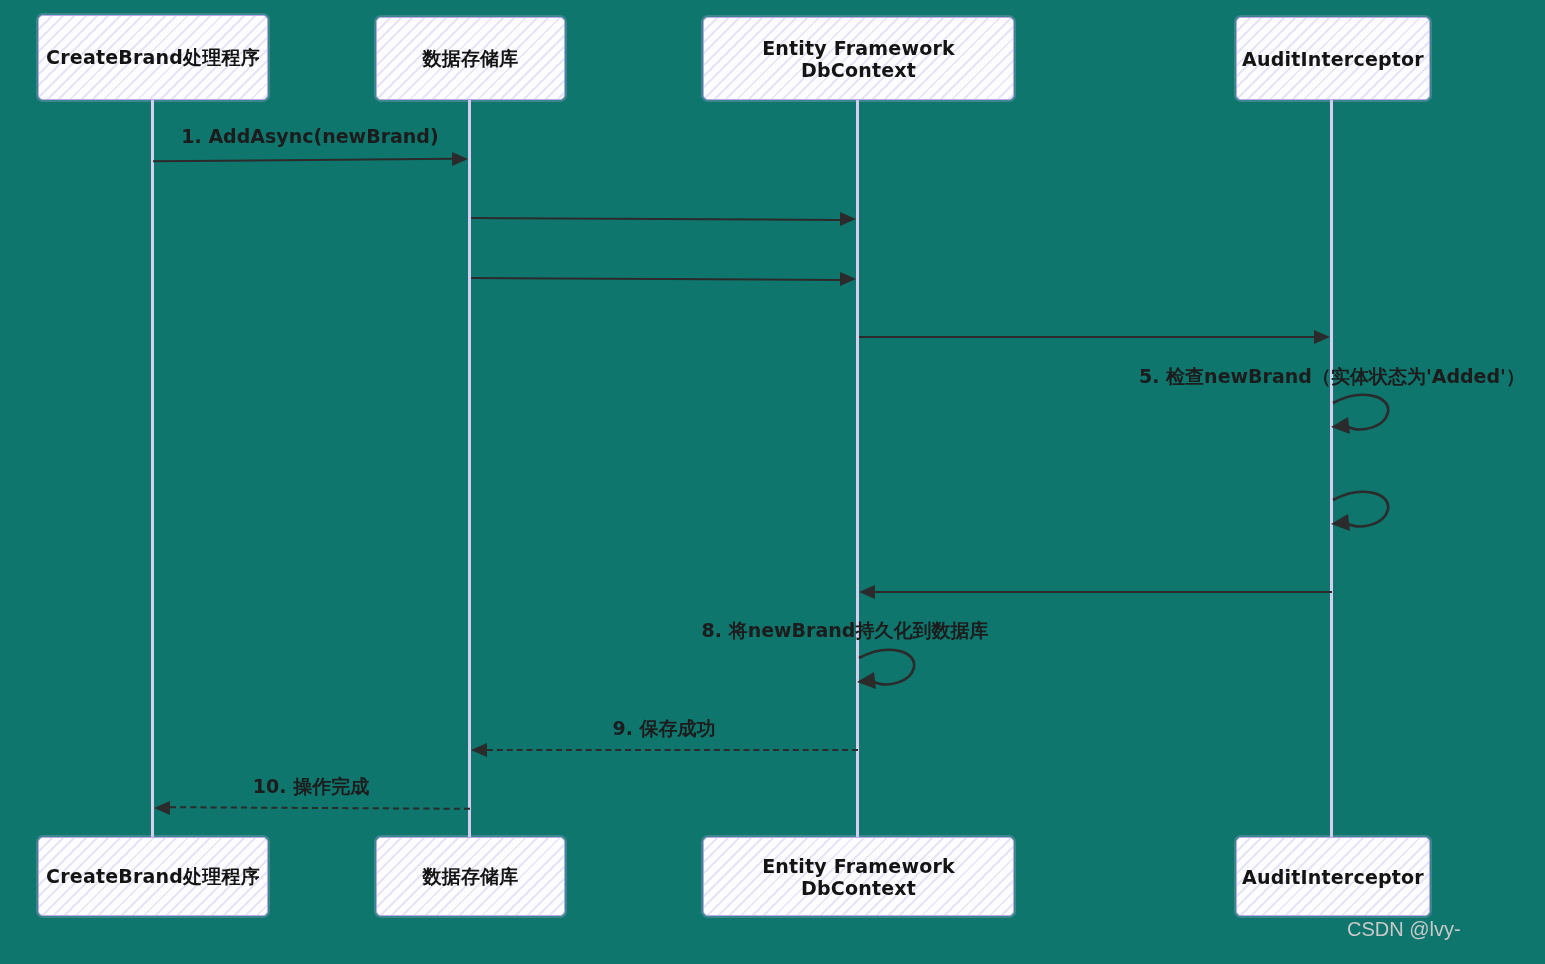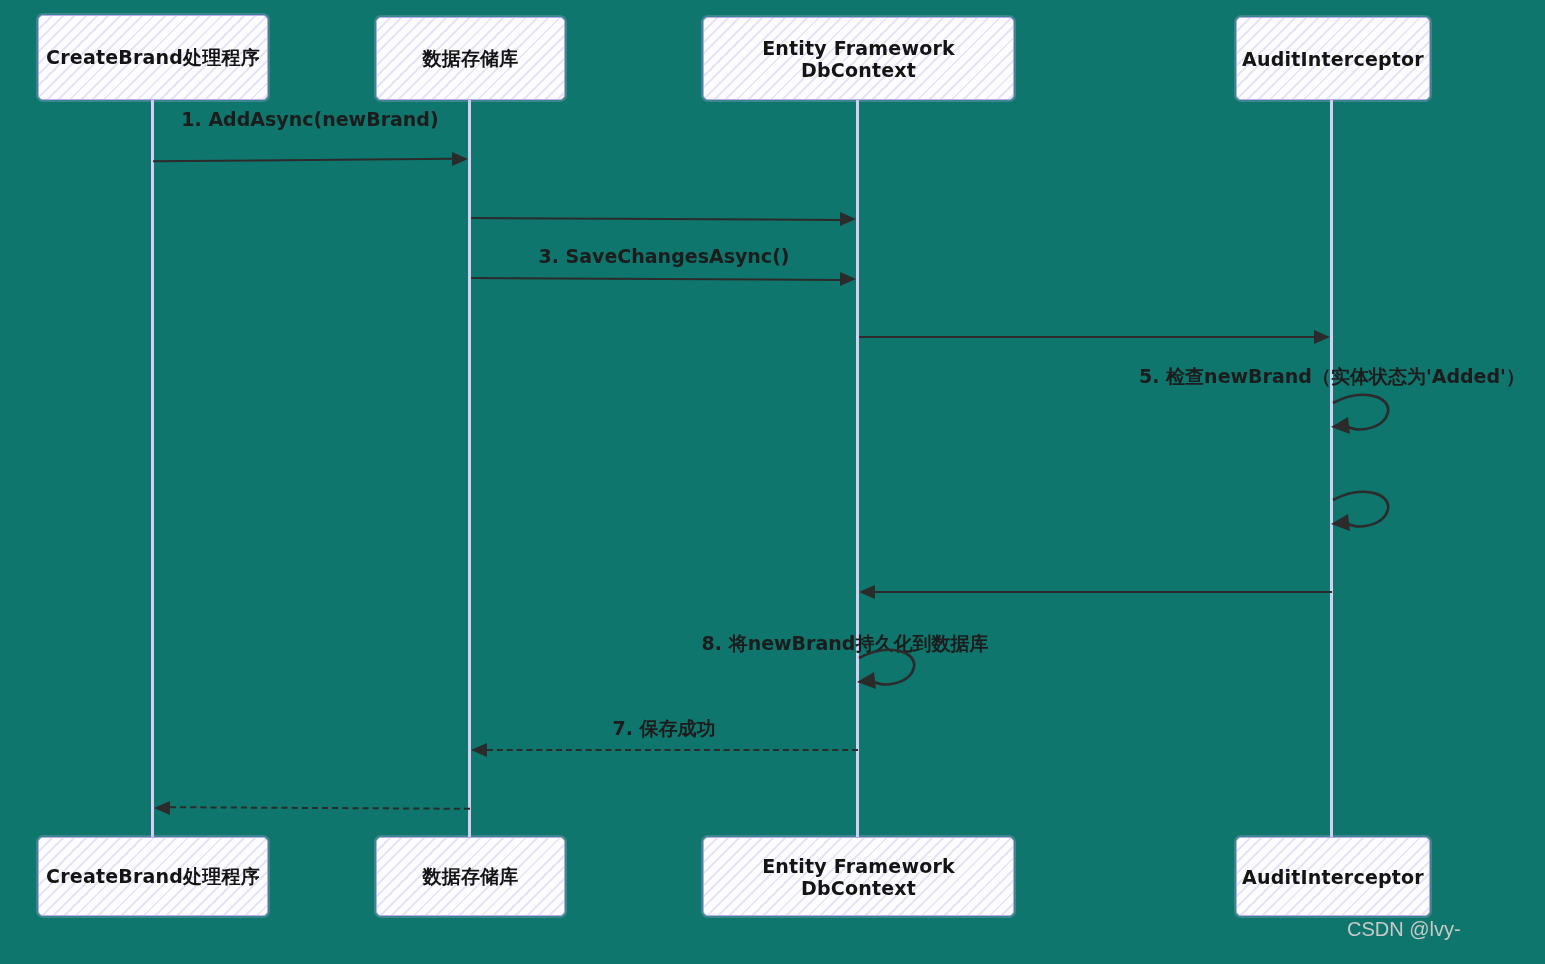--- a/index.html
+++ b/index.html
@@ -97,58 +97,58 @@
   <div class="lifeline" style="left:151px;"></div>
   <div class="lifeline" style="left:468px;"></div>
   <div class="lifeline" style="left:856px;"></div>
   <div class="lifeline" style="left:1330px;"></div>
 
   <div class="participant" style="left:38px;  top:15px; width:230px; height:85px;">CreateBrand处理程序</div>
   <div class="participant" style="left:376px; top:17px; width:189px; height:83px;">数据存储库</div>
   <div class="participant" style="left:703px; top:17px; width:311px; height:83px;">Entity Framework DbContext</div>
   <div class="participant" style="left:1236px; top:17px; width:194px; height:83px;">AuditInterceptor</div>
 
-  <div class="msg-label" style="left:110px; top:108px;text-align:center;">1. AddAsync(newBrand)</div>
+  <div class="msg-label" style="left:110px; top:125px;text-align:center;">1. AddAsync(newBrand)</div>
   <div class="msg-line" style="left:153px; top:159px; width:300px; transform:rotate(-0.5deg);"></div>
   <div class="arrow-right" style="left:452px; top:152px;"></div>
 
   <div class="msg-line" style="left:471px; top:218px; width:370px; transform:rotate(0.3deg);"></div>
   <div class="arrow-right" style="left:840px; top:212px;"></div>
 
-  <div class="msg-label" style="left:464px; top:245px;">3. SaveChangesAsync()</div>
   <div class="msg-line" style="left:471px; top:278px; width:370px; transform:rotate(0.3deg);"></div>
   <div class="arrow-right" style="left:840px; top:272px;"></div>
 
   <div class="msg-line" style="left:859px; top:336px; width:456px;"></div>
   <div class="arrow-right" style="left:1314px; top:330px;"></div>
 
   <div class="msg-label" style="left:1112px; top:364px; width:440px;">5. 检查newBrand（实体状态为'Added'）</div>
   <svg class="loop-svg" style="left:1331px; top:393px;" width="64" height="44" viewBox="0 0 64 44">
     <path d="M2,10 C32,-6 60,4 57,19 C54,34 30,41 15,33" fill="none" stroke="#2b2b2b" stroke-width="2.6"></path>
     <polygon points="17,24 0,34 19,41" fill="#2b2b2b"></polygon>
   </svg>
 
   <svg class="loop-svg" style="left:1331px; top:490px;" width="64" height="44" viewBox="0 0 64 44">
     <path d="M2,10 C32,-6 60,4 57,19 C54,34 30,41 15,33" fill="none" stroke="#2b2b2b" stroke-width="2.6"></path>
     <polygon points="17,24 0,34 19,41" fill="#2b2b2b"></polygon>
   </svg>
 
   <div class="msg-line" style="left:875px; top:591px; width:457px;"></div>
   <div class="arrow-left" style="left:859px; top:585px;"></div>
 
-  <div class="msg-label" style="left:645px; top:631px;">8. 将newBrand持久化到数据库</div>
+  <div class="msg-label" style="left:645px; top:618px;">8. 将newBrand持久化到数据库</div>
   <svg class="loop-svg" style="left:857px; top:648px;" width="64" height="44" viewBox="0 0 64 44">
     <path d="M2,10 C32,-6 60,4 57,19 C54,34 30,41 15,33" fill="none" stroke="#2b2b2b" stroke-width="2.6"></path>
     <polygon points="17,24 0,34 19,41" fill="#2b2b2b"></polygon>
   </svg>
 
-  <div class="msg-label" style="left:464px; top:716px;">7. 保存成功</div>
+  <div class="msg-label" style="left:464px; top:716px;">9. 保存成功</div>
   <div class="msg-line dashed" style="left:487px; top:749px; width:371px;"></div>
   <div class="arrow-left" style="left:471px; top:743px;"></div>
 
+  <div class="msg-label" style="left:111px; top:774px;">10. 操作完成</div>
   <div class="msg-line dashed" style="left:170px; top:807px; width:300px; transform:rotate(0.3deg);"></div>
   <div class="arrow-left" style="left:154px; top:801px;"></div>
 
   <div class="participant" style="left:38px;  top:837px; width:230px; height:79px;">CreateBrand处理程序</div>
   <div class="participant" style="left:376px; top:837px; width:189px; height:79px;">数据存储库</div>
   <div class="participant" style="left:703px; top:837px; width:311px; height:79px;">Entity Framework DbContext</div>
   <div class="participant" style="left:1236px; top:837px; width:194px; height:79px;">AuditInterceptor</div>
 
   <div class="watermark">CSDN @lvy-</div>
 

